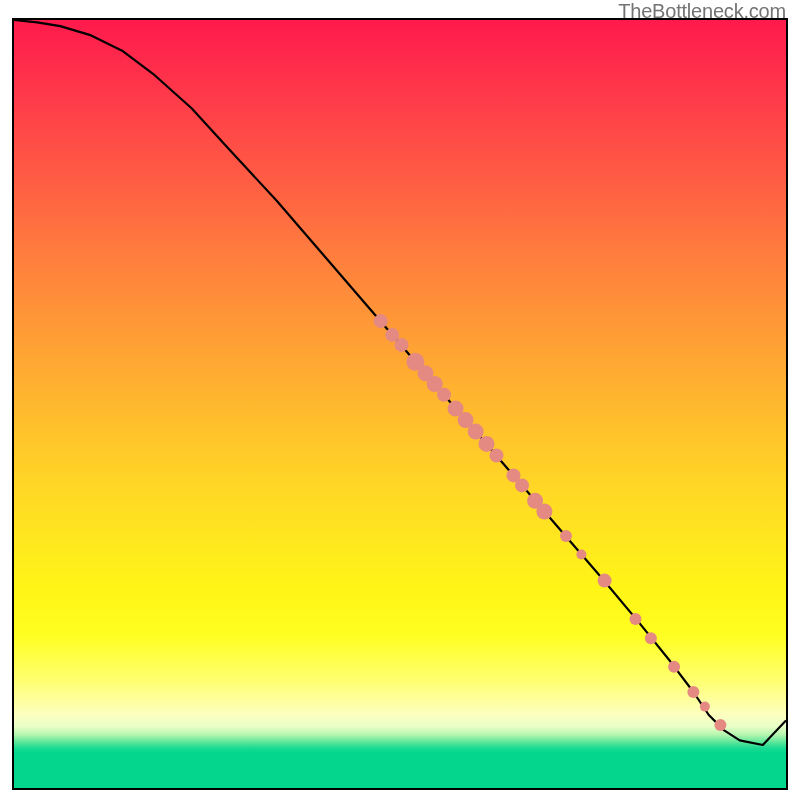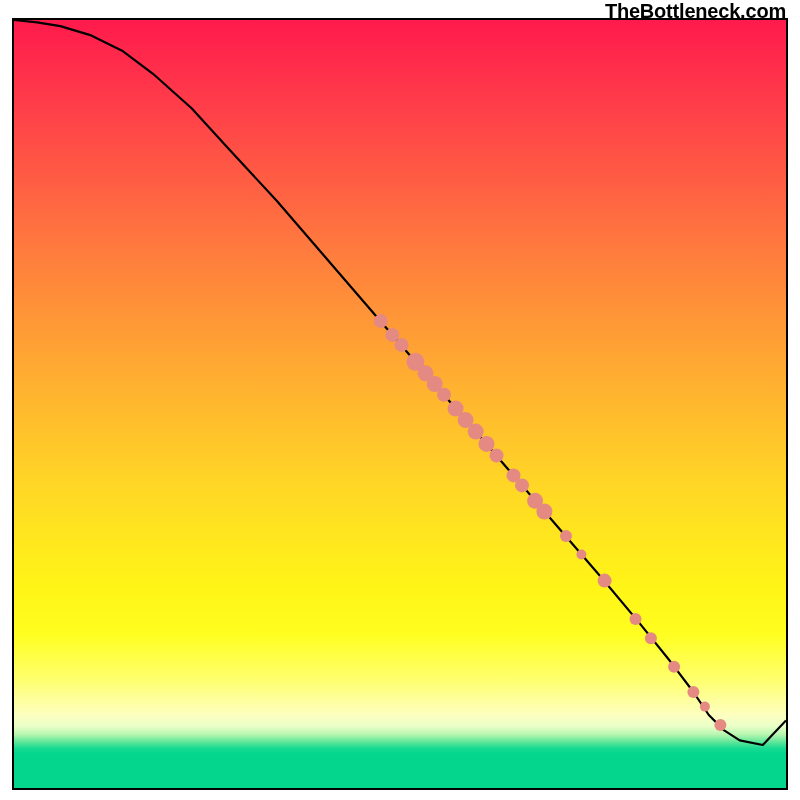--- a/index.html
+++ b/index.html
@@ -51,24 +51,23 @@
   .svg-layer {
     position: absolute;
     left: 0; top: 0;
     width: 100%;
     height: 100%;
   }
   .watermark {
     position: absolute;
     top: 0px;
     right: 14px;
-    color: #000000;
+    color: #737373;
     font-size: 20px;
     letter-spacing: -0.2px;
-    font-weight: bold;
   }
 </style>
 </head>
 <body>
 
 <div class="watermark">TheBottleneck.com</div>
 
 <div class="chart-frame">
   <div class="gradient-bg"></div>
   <svg class="svg-layer" viewBox="0 0 772 768" preserveAspectRatio="none">

